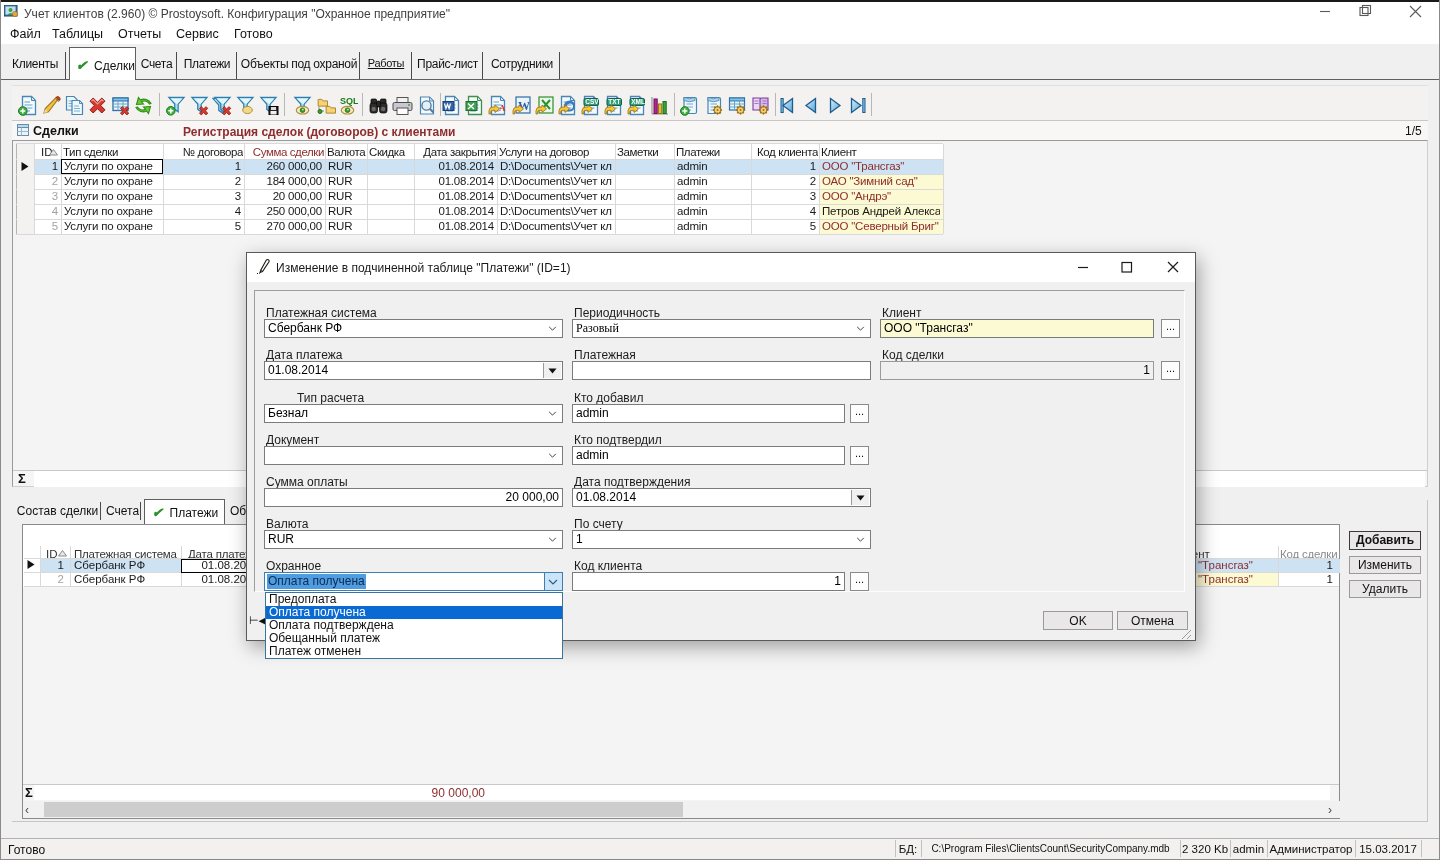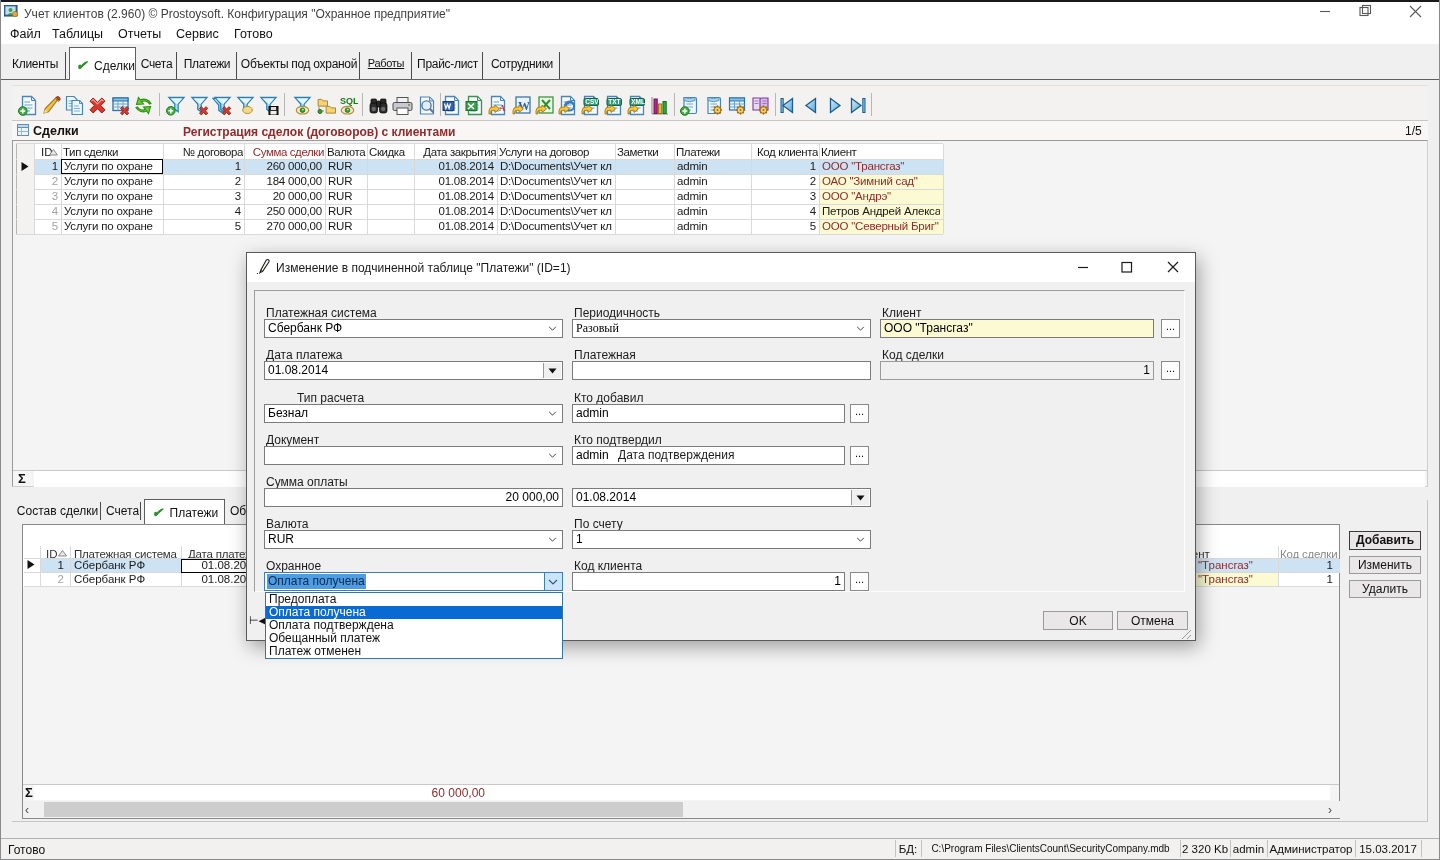--- a/index.html
+++ b/index.html
@@ -613,21 +613,21 @@
 <div class="hline" style="left:24px;top:558px;width:1315px;"></div>
 <div class="hline" style="left:24px;top:572px;width:1315px;"></div>
 <div class="hline" style="left:24px;top:586px;width:1315px;"></div>
 <svg class="ab" style="left:27px;top:560px;" width="8" height="9">
     <path d="M0.5 0 L7.5 4.5 L0.5 9z" fill="#111"></path>
   </svg>
 <div class="ab" style="left:181px;top:559px;width:83px;height:14px;border:1px solid #000;box-sizing:border-box;"></div>
 <div class="hline" style="left:23px;top:784px;width:1316px;background:#c9c9c9;"></div>
 <div class="ab" style="left:34px;top:785px;width:1296px;height:15px;background:#fff;"></div>
 <div class="ab" style="left:25px;top:785px;font-size:13px;font-weight:bold;color:#111;">Σ</div>
-<div class="ab" style="left:400px;top:786px;width:85px;font-size:12px;text-align:right;color:#8e2d2d;">60 000,00</div>
+<div class="ab" style="left:400px;top:786px;width:85px;font-size:12px;text-align:right;color:#8e2d2d;">90 000,00</div>
 <div class="ab" style="left:23px;top:801px;width:1317px;height:17px;background:#f1f1f1;"></div>
 <div class="ab" style="left:25px;top:803px;font-size:12px;color:#4a4a4a;">‹</div>
 <div class="ab" style="left:1328px;top:803px;font-size:12px;color:#4a4a4a;">›</div>
 <div class="ab" style="left:44px;top:802px;width:639px;height:15px;background:#cdcdcd;"></div>
 <div class="btn" style="left:1349px;top:531px;width:70px;height:17px;border:1px solid #3a3a3a;font-weight:bold;line-height:17px;">Добавить</div>
 <div class="btn" style="left:1349px;top:556px;width:70px;height:16px;line-height:16px;">Изменить</div>
 <div class="btn" style="left:1349px;top:580px;width:70px;height:16px;line-height:16px;">Удалить</div>
 <div class="ab" style="left:1px;top:838px;width:1438px;height:1px;background:#b0b0b0;"></div>
 <div class="ab" style="left:1px;top:839px;width:1438px;height:20px;background:#f2f1f0;"></div>
 <div class="ab" style="left:8px;top:843px;font-size:12px;color:#111;">Готово</div>
@@ -696,21 +696,21 @@
       <path d="M1 1 l4 4 l4-4" fill="none" stroke="#444" stroke-width="1.2"></path>
     </svg></div>
 <div class="lbl" style="left:574px;top:348px;">Платежная</div>
 <div class="inp" style="left:572px;top:361px;width:291px;"></div>
 <div class="lbl" style="left:574px;top:391px;">Кто добавил</div>
 <div class="inp" style="left:572px;top:404px;width:265px;">admin</div>
 <div class="ab" style="left:850px;top:404px;width:19px;height:19px;background:#fdfdfd;border:1px solid #8a8a8a;box-sizing:border-box;font-size:11px;text-align:center;line-height:12px;color:#111;">...</div>
 <div class="lbl" style="left:574px;top:433px;">Кто подтвердил</div>
 <div class="inp" style="left:572px;top:446px;width:265px;">admin</div>
 <div class="ab" style="left:850px;top:446px;width:19px;height:19px;background:#fdfdfd;border:1px solid #8a8a8a;box-sizing:border-box;font-size:11px;text-align:center;line-height:12px;color:#111;">...</div>
-<div class="lbl" style="left:574px;top:448px;margin-left:44px;">Дата подтверждения</div>
+<div class="lbl" style="left:574px;top:475px;">Дата подтверждения</div>
 <div class="inp" style="left:572px;top:488px;width:291px;">01.08.2014<div style="position:absolute;right:1px;top:1px;width:17px;height:15px;background:#f0f0f0;border-left:1px solid #9a9a9a;">
       <svg style="position:absolute;left:4px;top:5px;" width="9" height="6">
         <path d="M0.5 0.5 h8 L4.5 5.5z" fill="#111"></path>
       </svg>
     </div></div>
 <div class="lbl" style="left:574px;top:517px;">По счету</div>
 <div class="inp" style="left:572px;top:530px;width:291px;">1<svg class="chev" width="10" height="6" viewBox="0 0 10 6">
       <path d="M1 1 l4 4 l4-4" fill="none" stroke="#444" stroke-width="1.2"></path>
     </svg></div>
 <div class="lbl" style="left:574px;top:559px;">Код клиента</div>

